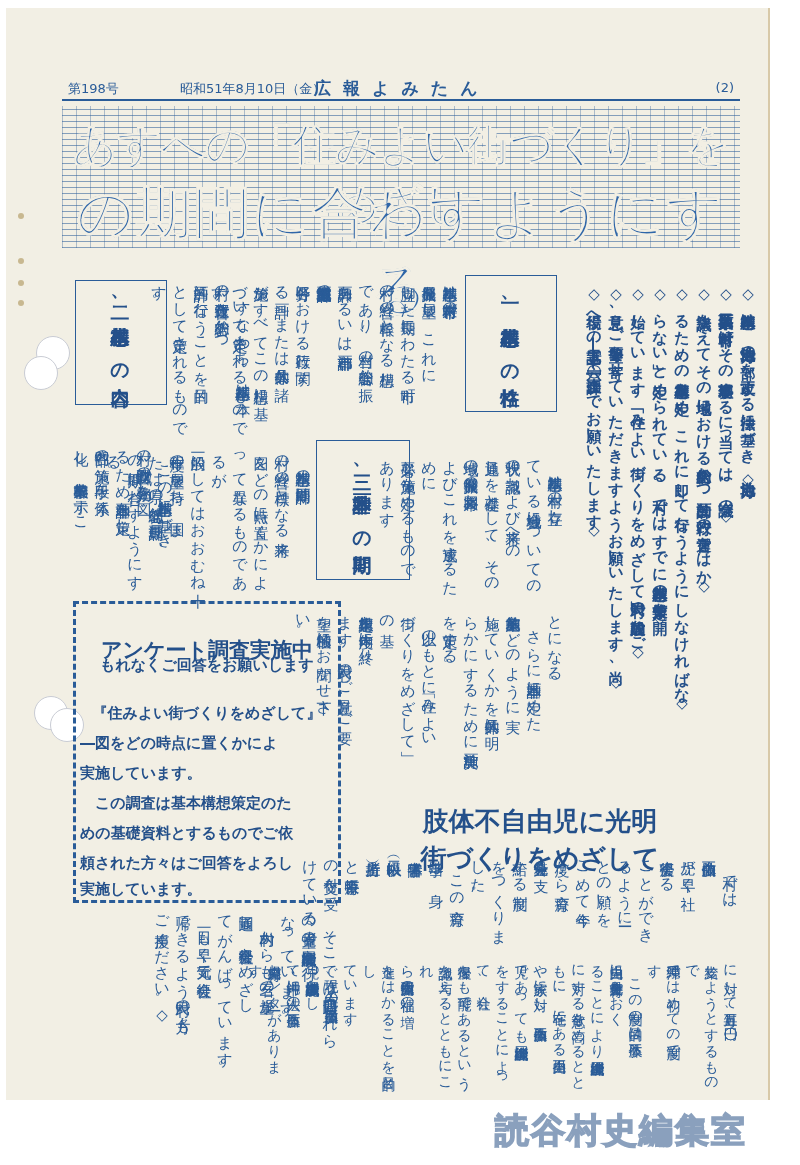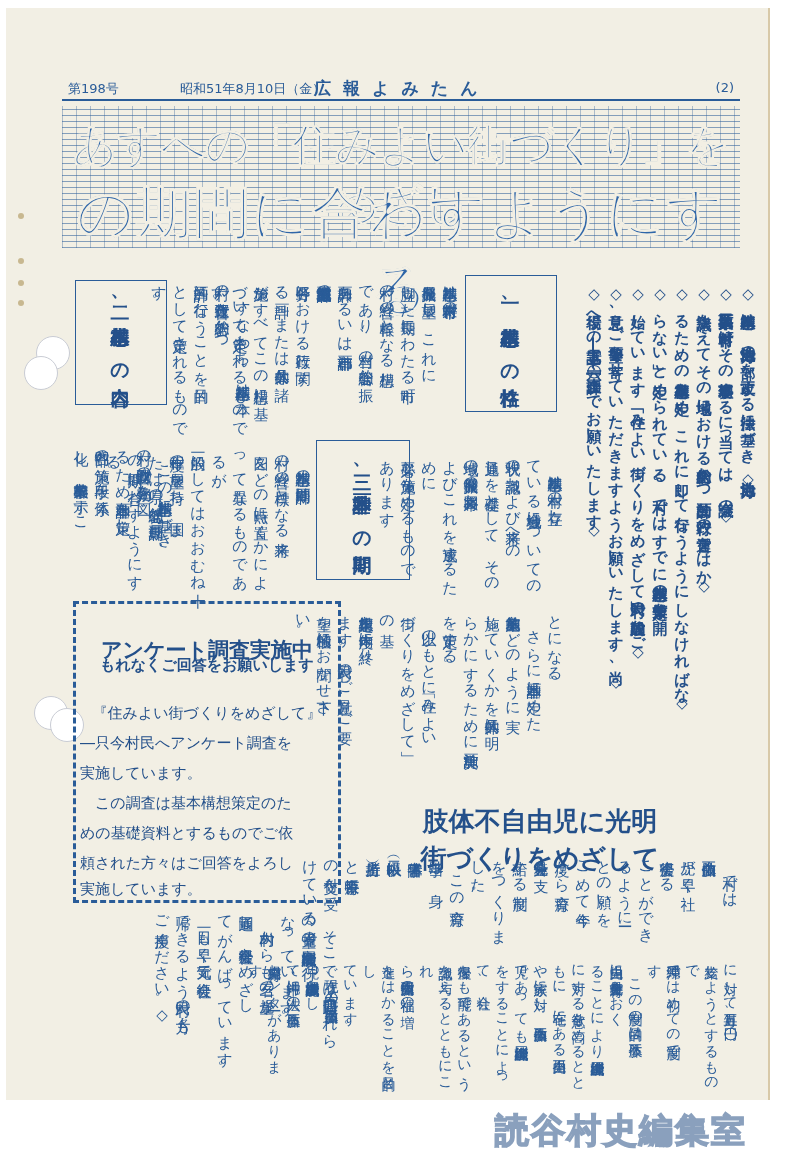--- a/index.html
+++ b/index.html
@@ -57,21 +57,21 @@
   .box .num { font-size:19px; margin-top:-20px; }
   .box .t1 { font-size:19px; }
   .box .t2 { font-size:19px; padding-top:40px; }
 
   .survey {
     position:absolute; left:73px; top:601px; width:262px; height:296px;
     border:3px dashed #2a5c98;
     padding:0;
   }
   .survey .h { position:absolute; left:0; width:262px; text-align:center; font-weight:bold; color:#24508a; }
-  .survey .p { position:absolute; left:0; width:262px; font-size:15px; font-weight:normal; color:#24508a; line-height:30px; }
+  .survey .p { position:absolute; left:0; width:262px; font-size:15px; font-weight:bold; color:#24508a; line-height:30px; }
 
   .article-title { position:absolute; left:380px; top:755px; width:320px; text-align:center; font-weight:bold; color:#24508a; font-size:26px; line-height:37px;margin-top:48px; }
 
   .watermark {
     position:absolute; left:495px; top:1108px; font-size:34px; font-weight:bold;
     color:#cfd6e0; -webkit-text-stroke:1.5px #8aa0bd; letter-spacing:2px;text-align:right;
   }
 </style>
 </head>
 <body>
@@ -171,21 +171,21 @@
 街づくりをめざして」の基
 本構想策定を年度内に終り
 ます。村民のご意見、ご要
 望を積極的にお聞かせ下さ
 い。</div>
 
 <div class="survey">
   <div class="h" style="top:16px;font-size:21px;margin-top:16px;">アンケート調査実施中</div>
   <div class="h" style="top:52px;font-size:15px;">もれなくご回答をお願いします</div>
   <div class="p" style="top:94px;text-align:center;">『住みよい街づくりをめざして』</div>
-  <div class="p" style="top:124px;padding-left:4px;">―只今村民へアンケート調査を</div>
+  <div class="p" style="top:124px;padding-left:4px;">―図をどの時点に置くかによ</div>
   <div class="p" style="top:154px;padding-left:4px;">実施しています。</div>
   <div class="p" style="top:184px;padding-left:4px;">　この調査は基本構想策定のた</div>
   <div class="p" style="top:214px;padding-left:4px;">めの基礎資料とするものでご依</div>
   <div class="p" style="top:244px;padding-left:4px;">頼された方々はご回答をよろし</div>
   <div class="p" style="top:270px;padding-left:4px;">実施しています。</div>
 </div>
 
 <div class="article-title">
   <div>肢体不自由児に光明</div>
   <div>街づくりをめざして</div>

